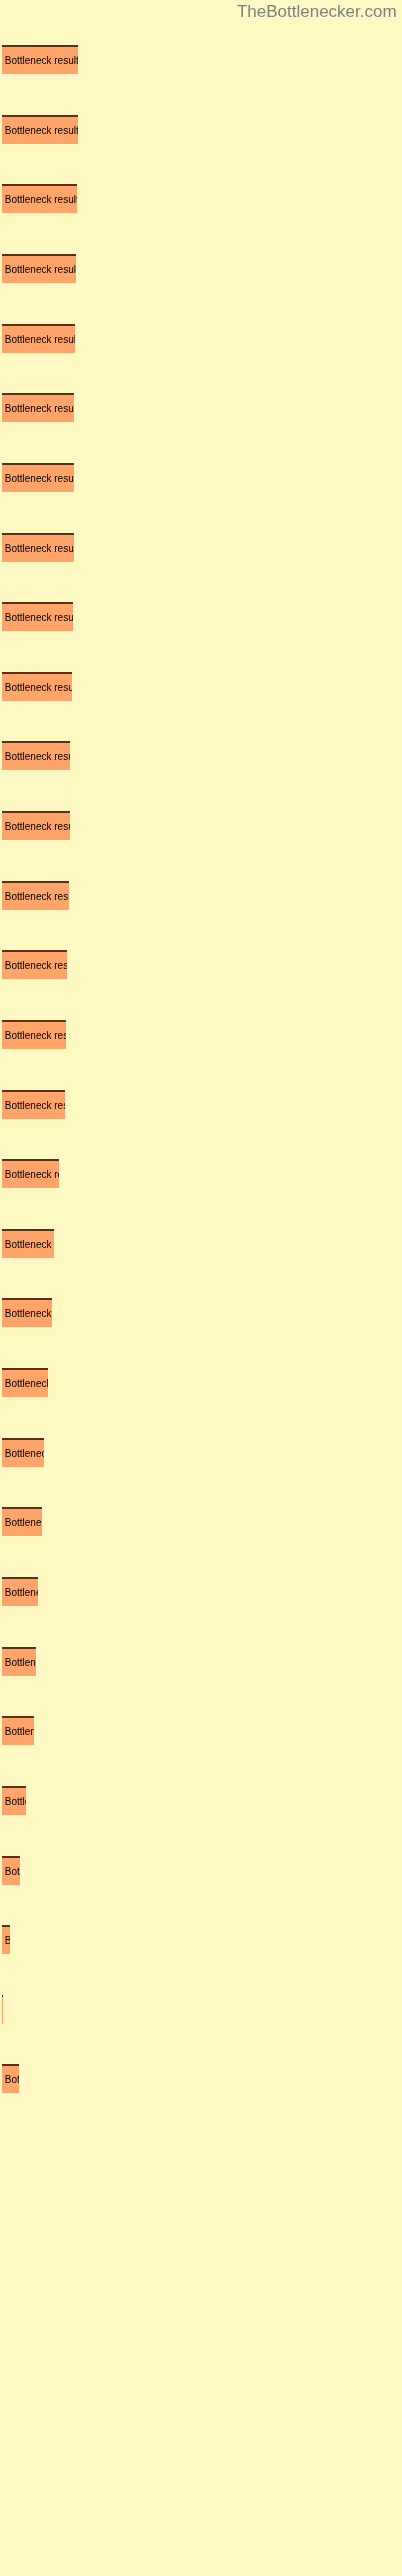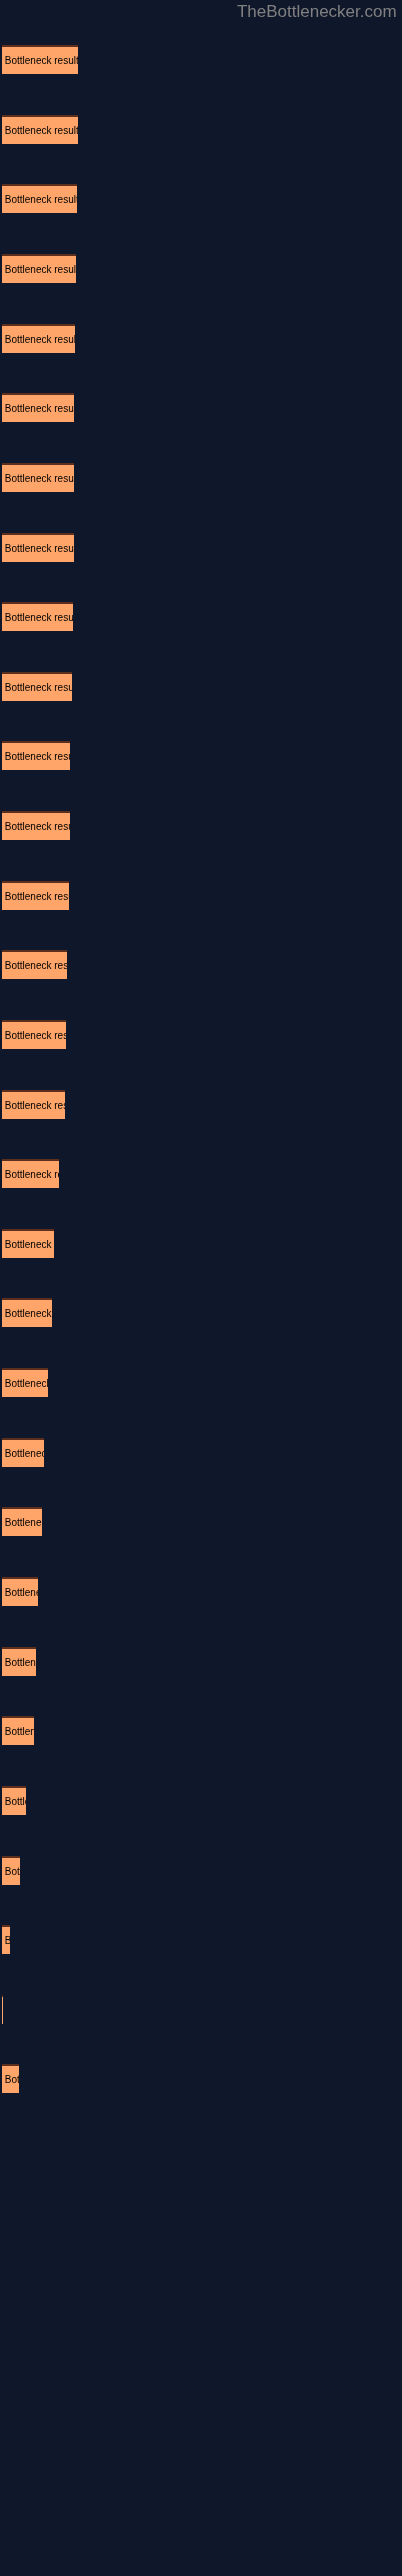--- a/index.html
+++ b/index.html
@@ -12,21 +12,21 @@
     height: 2576px;
     position: relative;
     overflow: hidden;
     font-family: "Liberation Sans", sans-serif;
   }
   #chart-root {
     position: absolute;
     left: 0; top: 0;
     width: 403px;
     height: 2576px;
-    background: #0f172a;
+    background: #fef9c3;
   }
   .watermark {
     position: absolute;
     right: 6.4px;
     top: 1.6px;
     color: #808080;
     font-size: 17px;
     font-family: "Liberation Sans", sans-serif;
     letter-spacing: 0px;
     white-space: nowrap;

